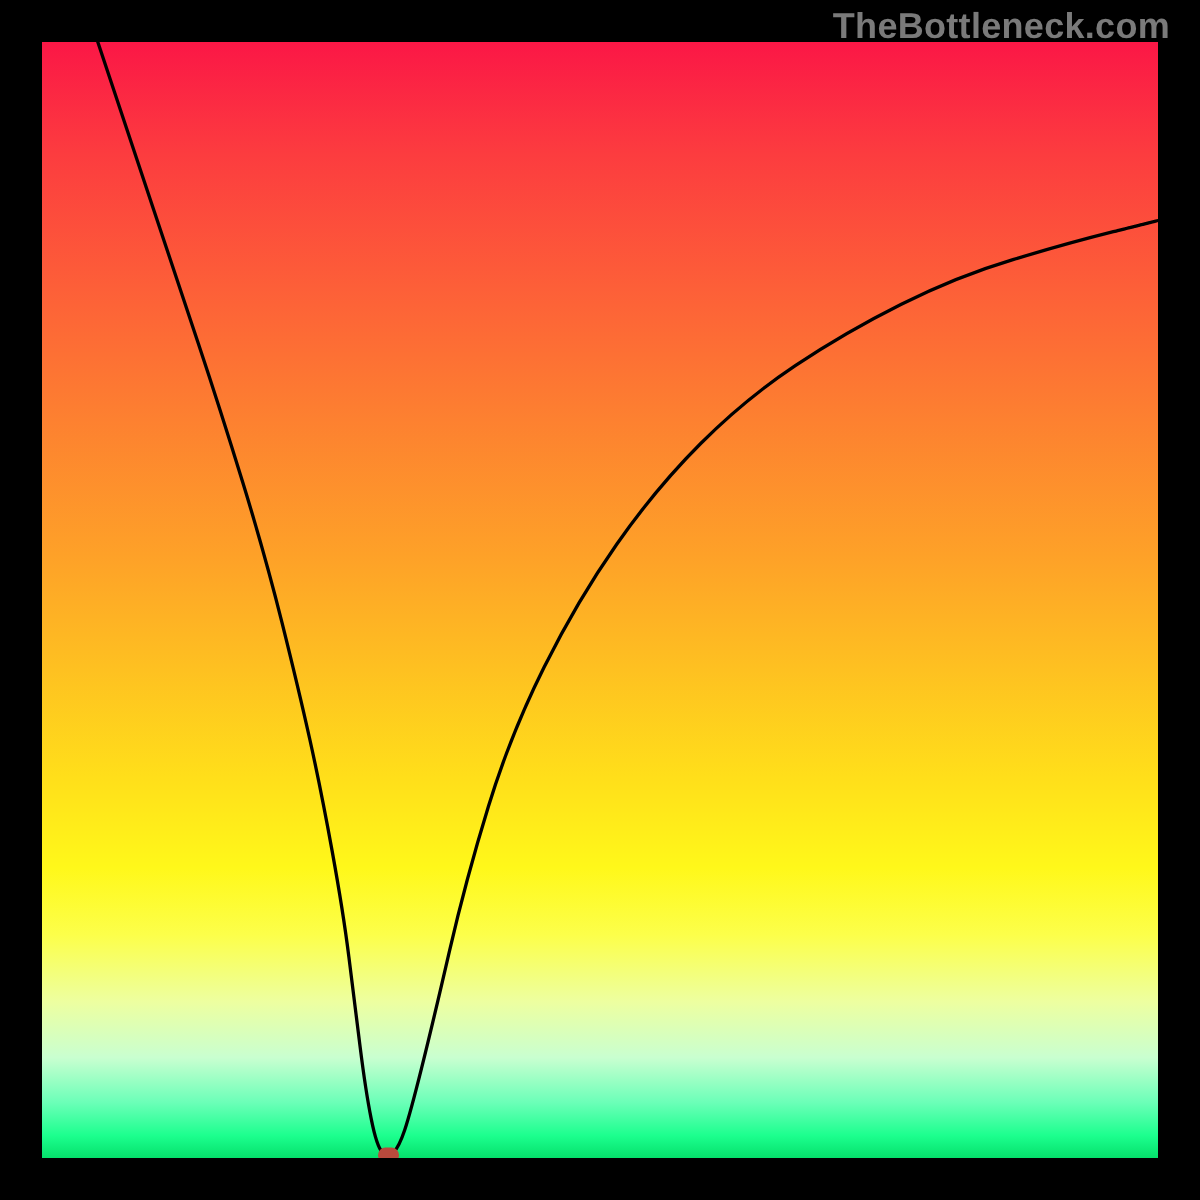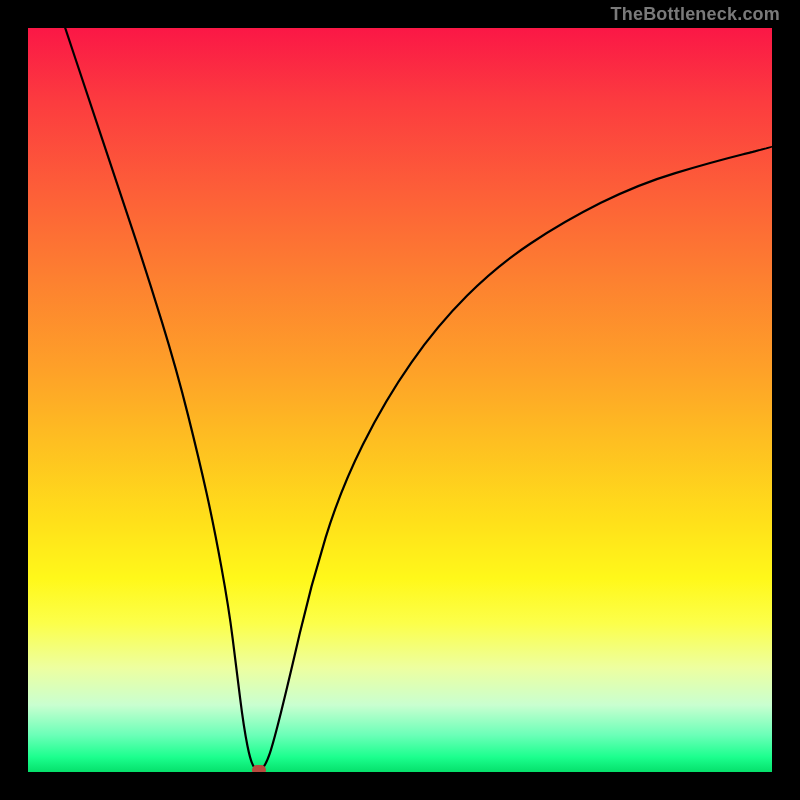--- a/index.html
+++ b/index.html
@@ -38,21 +38,21 @@
       #1cff8e 98%,
       #05e06b 100%
     );
     overflow: hidden;
   }
   .watermark {
     position: absolute;
     top: 4px;
     right: 20px;
     color: #7a7a7a;
-    font-size: 18px;
+    font-size: 24px;
     font-weight: 600;
     font-family: Arial, Helvetica, sans-serif;
     letter-spacing: 0.2px;
     user-select: none;
   }
   svg.curve {
     position: absolute;
     left: 0; top: 0;
     width: 100%;
     height: 100%;

